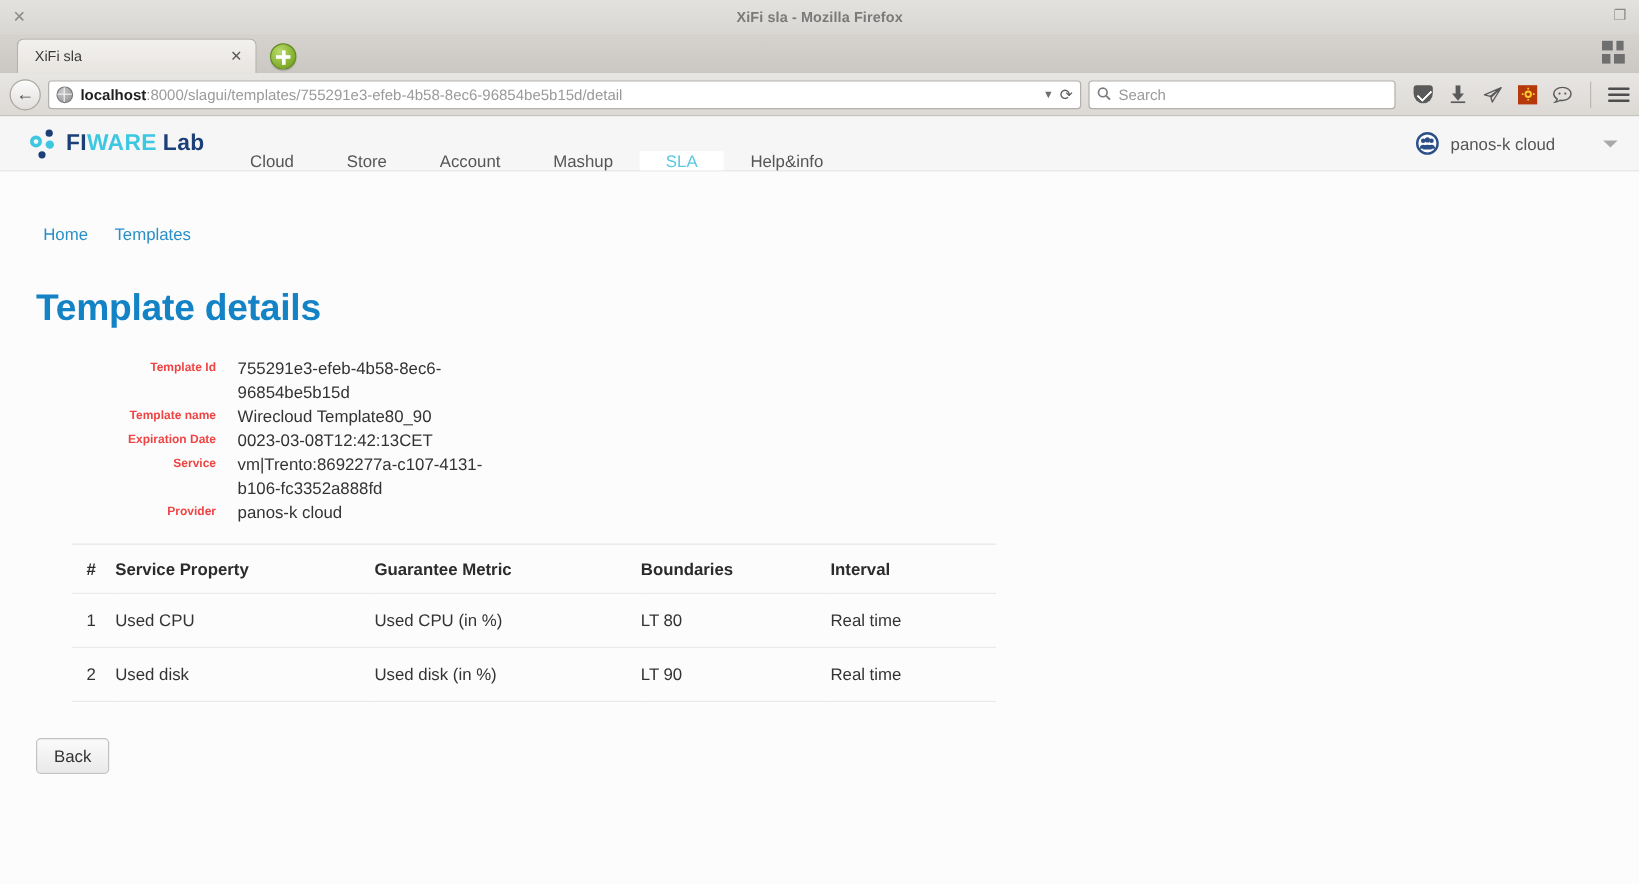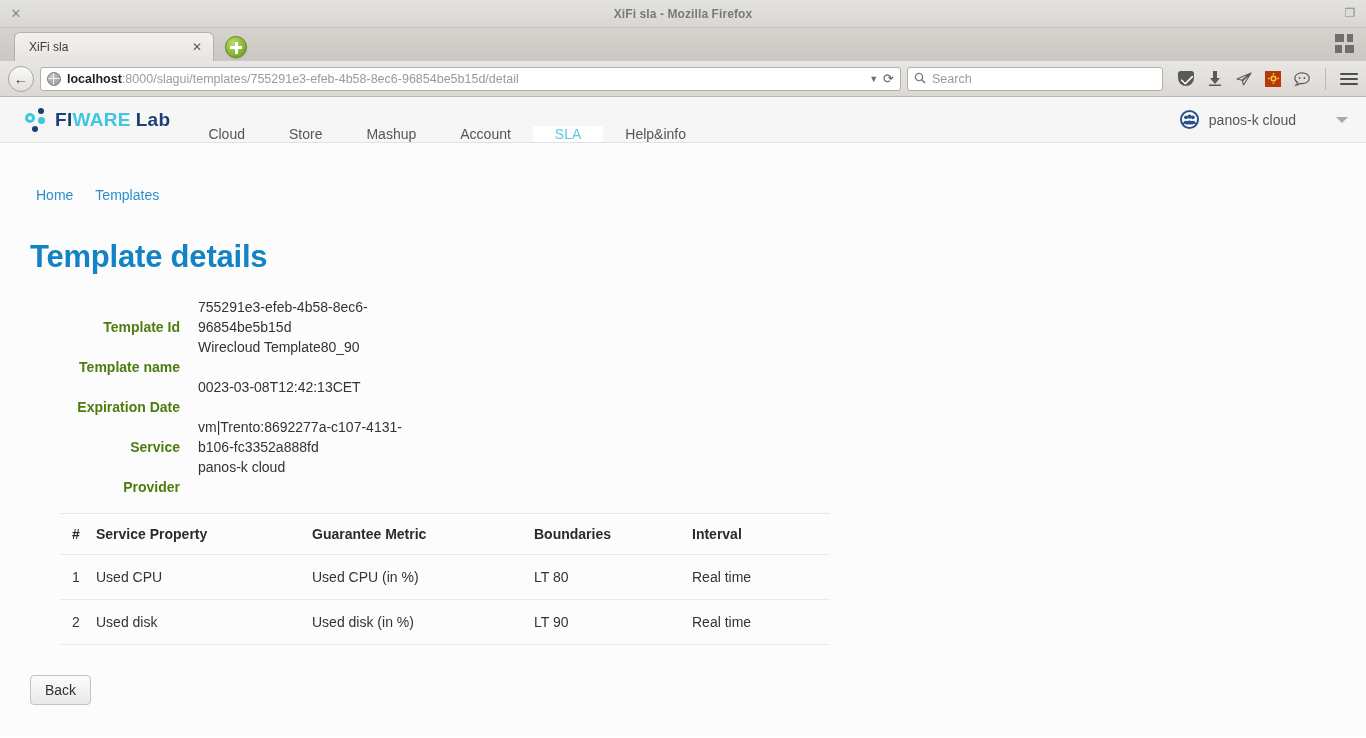--- a/index.html
+++ b/index.html
@@ -265,25 +265,24 @@
   }
   .dl {
     margin: 22px 0 0 0;
     display: grid;
     grid-template-columns: 180px auto;
     row-gap: 0px;
     column-gap: 18px;
   }
   .dt {
     text-align: right;
-    font-size: 14px; font-weight: bold;
-    color: #4d7c0f;
+    font-size: 10px; font-weight: bold;
+    color: #ef4444;
     line-height: 20px;
     padding-bottom: 0;
-    margin-top: 20px;
   }
   .dd {
     font-size: 14px; color: #333333;
     line-height: 20px;
     max-width: 215px;
   }
   h2.section-title {
     margin: 37px 0 0 60px;
     font-size: 25px; font-weight: bold;
     color: #1383c6;
@@ -419,22 +418,22 @@
       <i class="bm1"></i>
         <i class="bm2"></i>
         <i class="bm3"></i>
         <i class="bm4"></i>
     </span>
     <span class="brand-text"><span class="brand-fi">FI</span><span class="brand-ware">WARE</span><span class="brand-lab">Lab</span></span>
   </div>
   <div class="navitems">
     <div class="navitem">Cloud</div>
     <div class="navitem">Store</div>
+    <div class="navitem">Account</div>
     <div class="navitem">Mashup</div>
-    <div class="navitem">Account</div>
     <div class="navitem active">SLA</div>
     <div class="navitem">Help&amp;info</div>
   </div>
   <div class="user-area">
     <span class="avatar">
       <svg width="13" height="11" viewBox="0 0 13 11">
           <circle cx="3" cy="3.3" r="1.9" fill="#2c4f8a"></circle>
           <circle cx="9.9" cy="3.3" r="1.9" fill="#2c4f8a"></circle>
           <circle cx="6.5" cy="2.6" r="2.2" fill="#2c4f8a"></circle>
           <path d="M0 10c0-2 1.4-3.3 3-3.3S6 8 6 10zM7 10c0-2 1.4-3.3 3-3.3S13 8 13 10zM2.9 10.6c0-2.4 1.6-4 3.6-4s3.6 1.6 3.6 4z" fill="#2c4f8a"></path>

